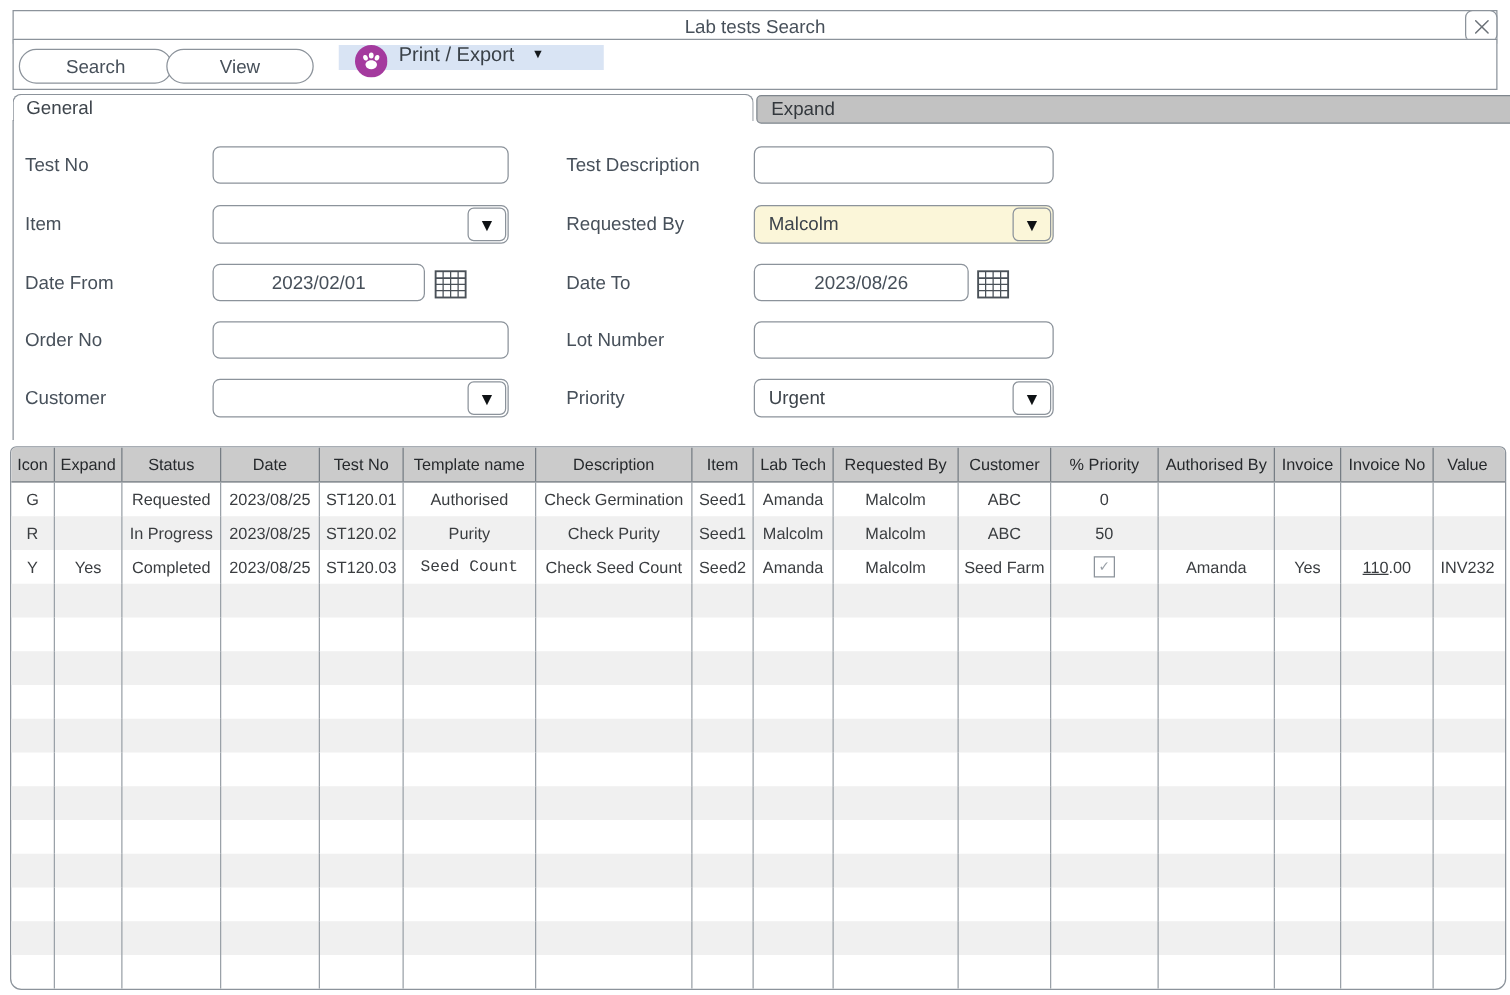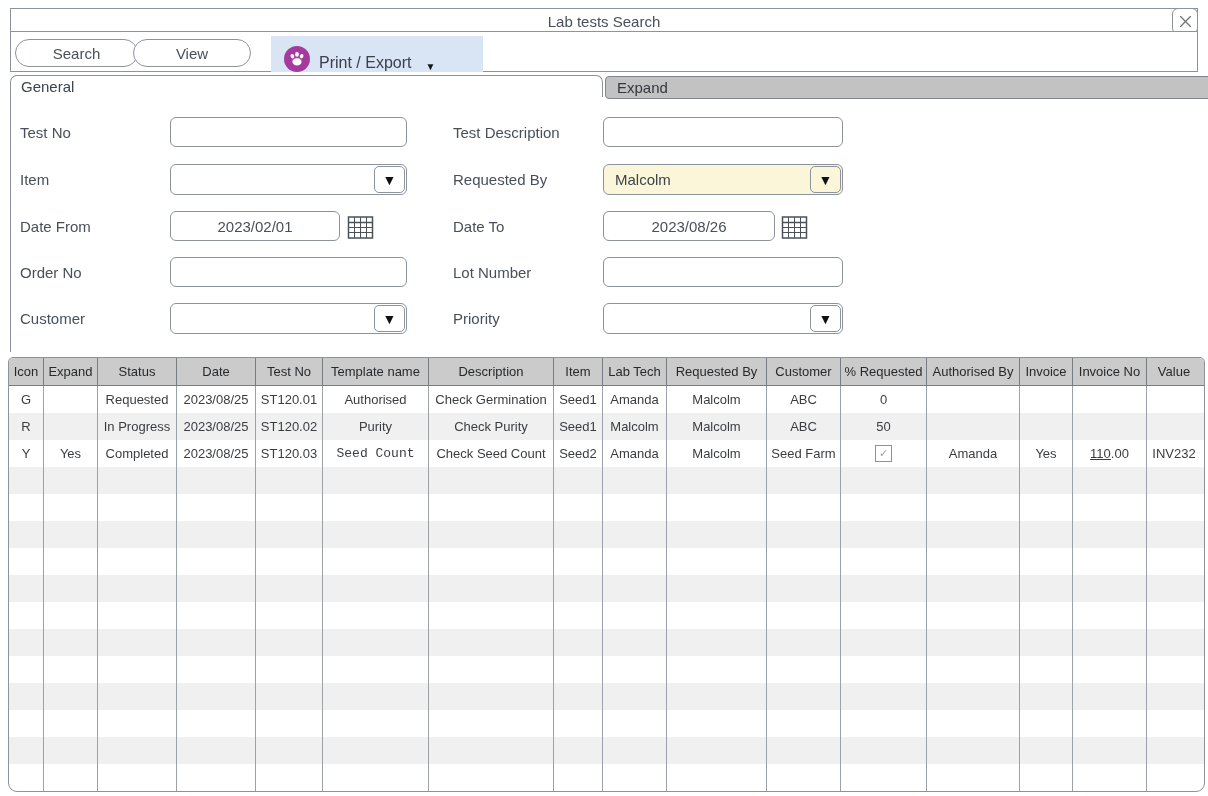--- a/index.html
+++ b/index.html
@@ -31,22 +31,22 @@
     border:1.5px solid #8c939b;background:#fff;
   }
   .tb-btn{
     position:absolute;top:7px;height:28px;
     border:1.5px solid #8c939b;border-radius:14px;background:#fff;
     font-size:15px;color:#47505a;font-family:inherit;cursor:pointer;
   }
   .tb-search{left:4px;width:123px;}
   .tb-view{left:122px;width:118px;}
   .print-export{
-    position:absolute;left:260px;top:4px;width:212px;height:36px;
-    background:#d9e4f4;display:flex;align-items:flex-end;
+    position:absolute;left:260px;top:4px;width:212px;height:20px;
+    background:#d9e4f4;display:flex;align-items:flex-start;
     padding-left:13px;box-sizing:border-box;cursor:pointer;
   }
   .print-export .pe-label{font-size:16px;color:#3a4148;margin-left:9px;}
   .print-export .pe-caret{font-size:10px;color:#14181c;margin-left:14px;margin-top:2px;}
 
   
   .general-tab{
     left:10px;top:75px;width:581px;height:21px;
     border:1.5px solid #8c939b;border-bottom:none;border-radius:7px 7px 0 0;
     background:#fff;display:flex;align-items:center;
@@ -209,37 +209,38 @@
     <line x1="1.5" y1="14.5" x2="25.5" y2="14.5" stroke="#4a5158" stroke-width="1"></line>
     <line x1="1.5" y1="19.5" x2="25.5" y2="19.5" stroke="#4a5158" stroke-width="1"></line>
   </svg>
 </span>
 
 <label class="flabel" style="left:453px;top:257px;">Lot Number</label>
 <input class="tinput" style="left: 603px; top: 257px; width: 240px;" value="">
 
 <label class="flabel" style="left:453px;top:303px;">Priority</label>
 <div class="dd" style="left:603px;top:303px;width:240px;">
+  <span class="val">Urgent</span>
   <span class="caret">▼</span>
 </div>
 
 <div class="grid">
     <div class="thead">
       <div class="th" style="flex: 0 0 35px;">Icon</div>
       <div class="th" style="flex: 0 0 54px;">Expand</div>
       <div class="th" style="flex: 0 0 79px;">Status</div>
       <div class="th" style="flex: 0 0 79px;">Date</div>
       <div class="th" style="flex: 0 0 67px;">Test No</div>
       <div class="th" style="flex: 0 0 106px;">Template name</div>
       <div class="th" style="flex: 0 0 125px;">Description</div>
       <div class="th" style="flex: 0 0 49px;">Item</div>
       <div class="th" style="flex: 0 0 64px;">Lab Tech</div>
       <div class="th" style="flex: 0 0 100px;">Requested By</div>
       <div class="th" style="flex: 0 0 74px;">Customer</div>
-      <div class="th" style="flex: 0 0 86px;">% Requested</div>
+      <div class="th" style="flex: 0 0 86px;">% Priority</div>
       <div class="th" style="flex: 0 0 93px;">Authorised By</div>
       <div class="th" style="flex: 0 0 53px;">Invoice</div>
       <div class="th" style="flex: 0 0 74px; text-align: right;">Invoice No</div>
       <div class="th" style="flex: 0 0 54px;">Value</div>
     </div>
     <div class="tbody">
       <div class="tr">
         <div class="td" style="flex: 0 0 35px;">G</div>
         <div class="td" style="flex: 0 0 54px;"></div>
         <div class="td" style="flex: 0 0 79px;">Requested</div>

